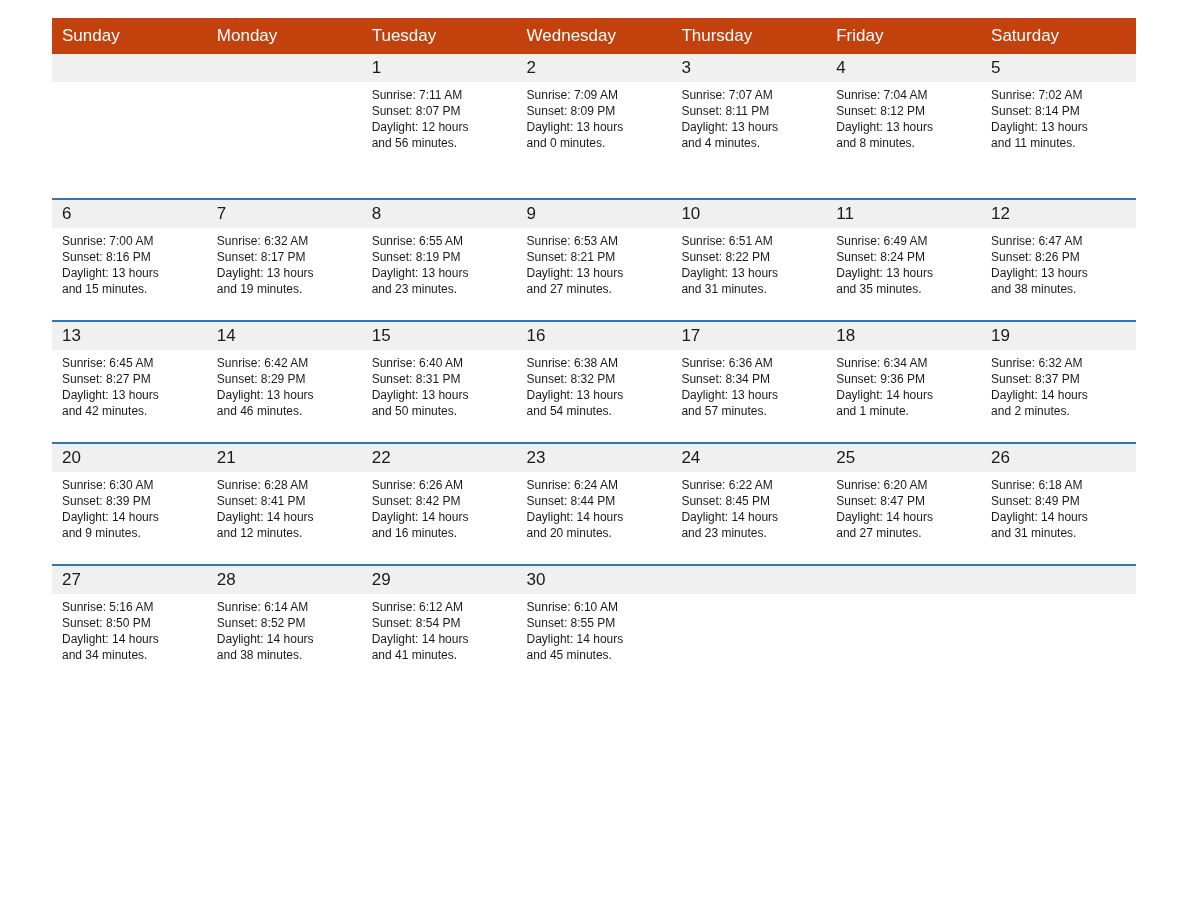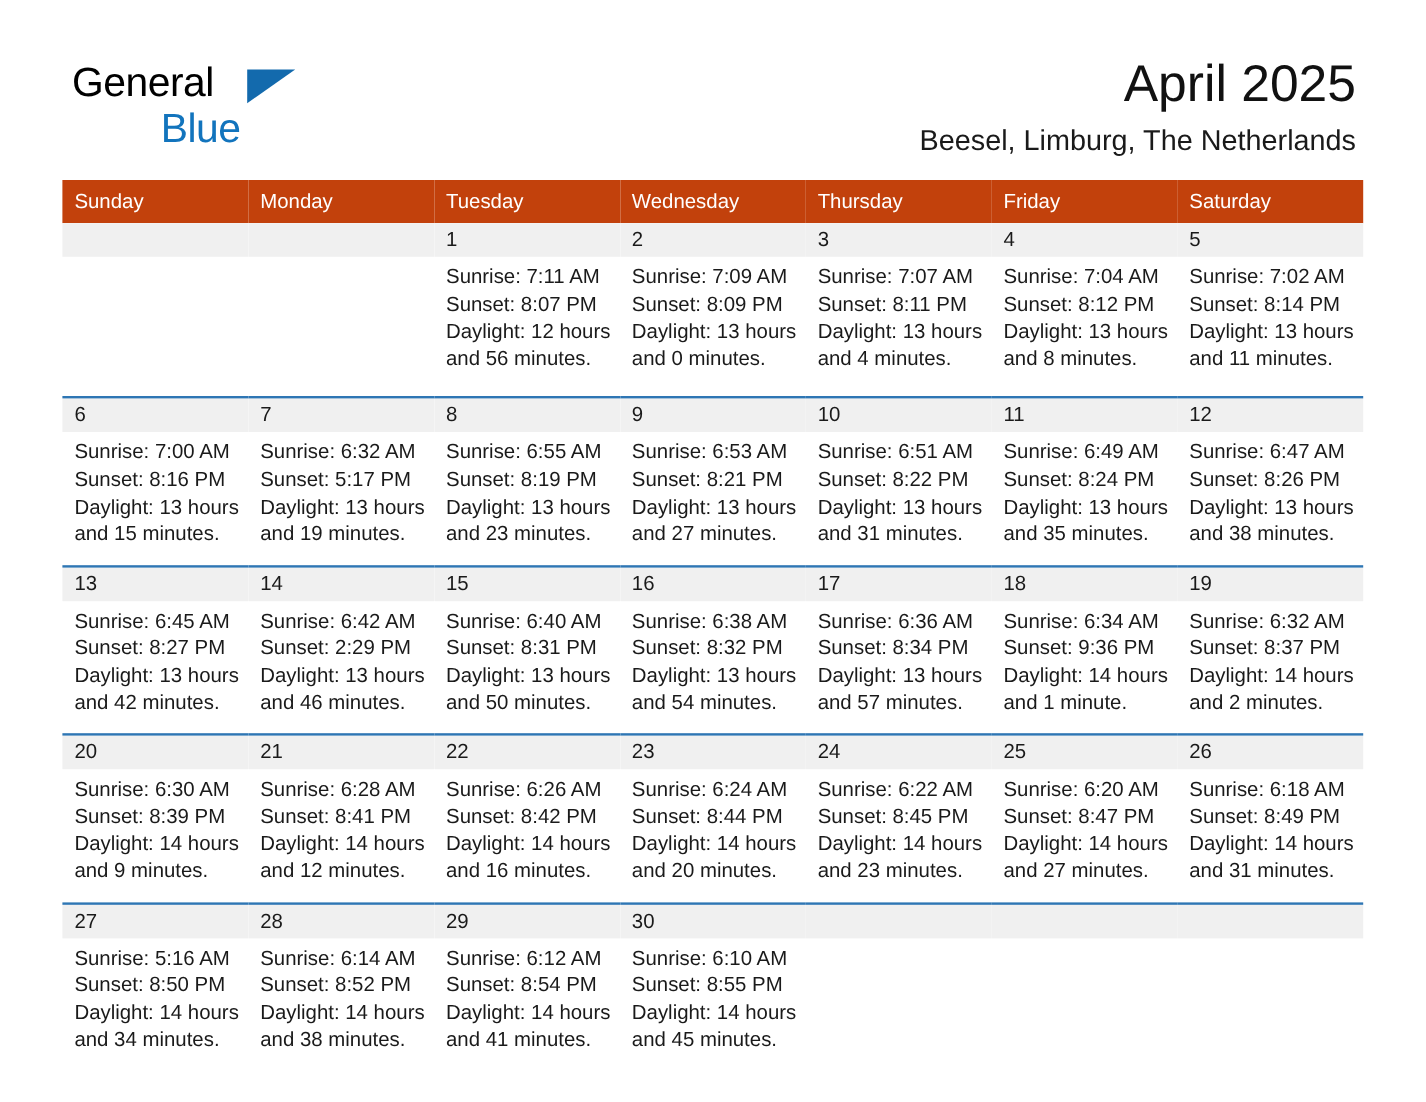--- a/index.html
+++ b/index.html
@@ -127,54 +127,40 @@
     box-sizing: border-box;
   }
   .daynum {
     font-size: 17px;
     color: #1a1a1a;
     padding: 4px 0 0 10px;
     line-height: 1.2;
   }
   .cell-body {
     padding: 6px 8px 14px 10px;
-    font-size: 17px;
+    font-size: 12px;
     line-height: 1.33;
     color: #1a1a1a;
   }
   .cell-body div {
     white-space: nowrap;
   }
   .empty .daynum-band {
     background: #f0f0f0;
   }
   .empty .cell-body {
     min-height: 96px;
   }
   .row-week1 .cell-body { min-height: 96px; }
 </style>
 </head>
 <body>
 
 <div class="page">
 
-  <div class="top-bar">
-
-    <div class="logo">
-      <div class="logo-general">General</div>
-      <div class="logo-triangle"></div>
-      <div class="logo-blue">Blue</div>
-    </div>
-
-    <div class="title-block">
-      <div class="month-title">April 2025</div>
-      <div class="location-title">Beesel, Limburg, The Netherlands</div>
-    </div>
-
-  </div>
 
   <div class="calendar">
     <table class="cal-table">
       <thead>
         <tr>
           <th>Sunday</th>
           <th>Monday</th>
           <th>Tuesday</th>
           <th>Wednesday</th>
           <th>Thursday</th>
@@ -276,21 +262,21 @@
                 </div>
               </div>
             </td>
             <td>
               <div class="cell">
                 <div class="daynum-band">
                   <div class="daynum">7</div>
                 </div>
                 <div class="cell-body">
                   <div>Sunrise: 6:32 AM</div>
-                  <div>Sunset: 5:17 PM</div>
+                  <div>Sunset: 8:17 PM</div>
                   <div>Daylight: 13 hours</div>
                   <div>and 19 minutes.</div>
                 </div>
               </div>
             </td>
             <td>
               <div class="cell">
                 <div class="daynum-band">
                   <div class="daynum">8</div>
                 </div>
@@ -369,21 +355,21 @@
                 </div>
               </div>
             </td>
             <td>
               <div class="cell">
                 <div class="daynum-band">
                   <div class="daynum">14</div>
                 </div>
                 <div class="cell-body">
                   <div>Sunrise: 6:42 AM</div>
-                  <div>Sunset: 2:29 PM</div>
+                  <div>Sunset: 8:29 PM</div>
                   <div>Daylight: 13 hours</div>
                   <div>and 46 minutes.</div>
                 </div>
               </div>
             </td>
             <td>
               <div class="cell">
                 <div class="daynum-band">
                   <div class="daynum">15</div>
                 </div>

